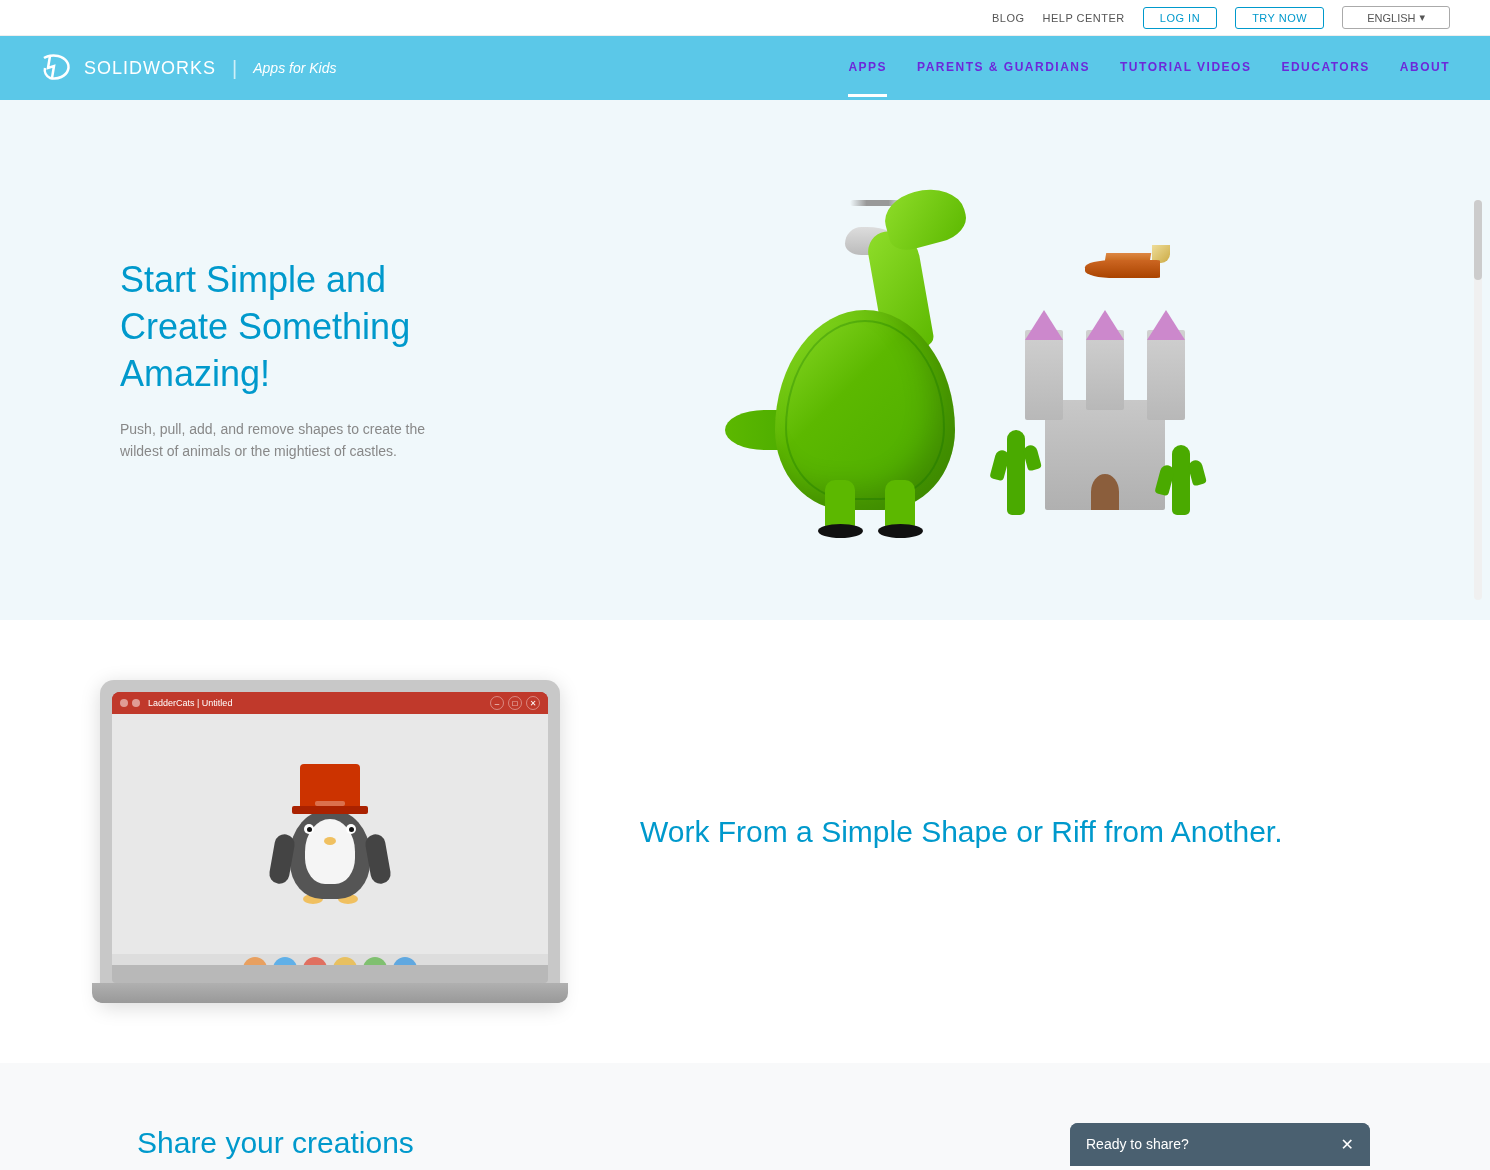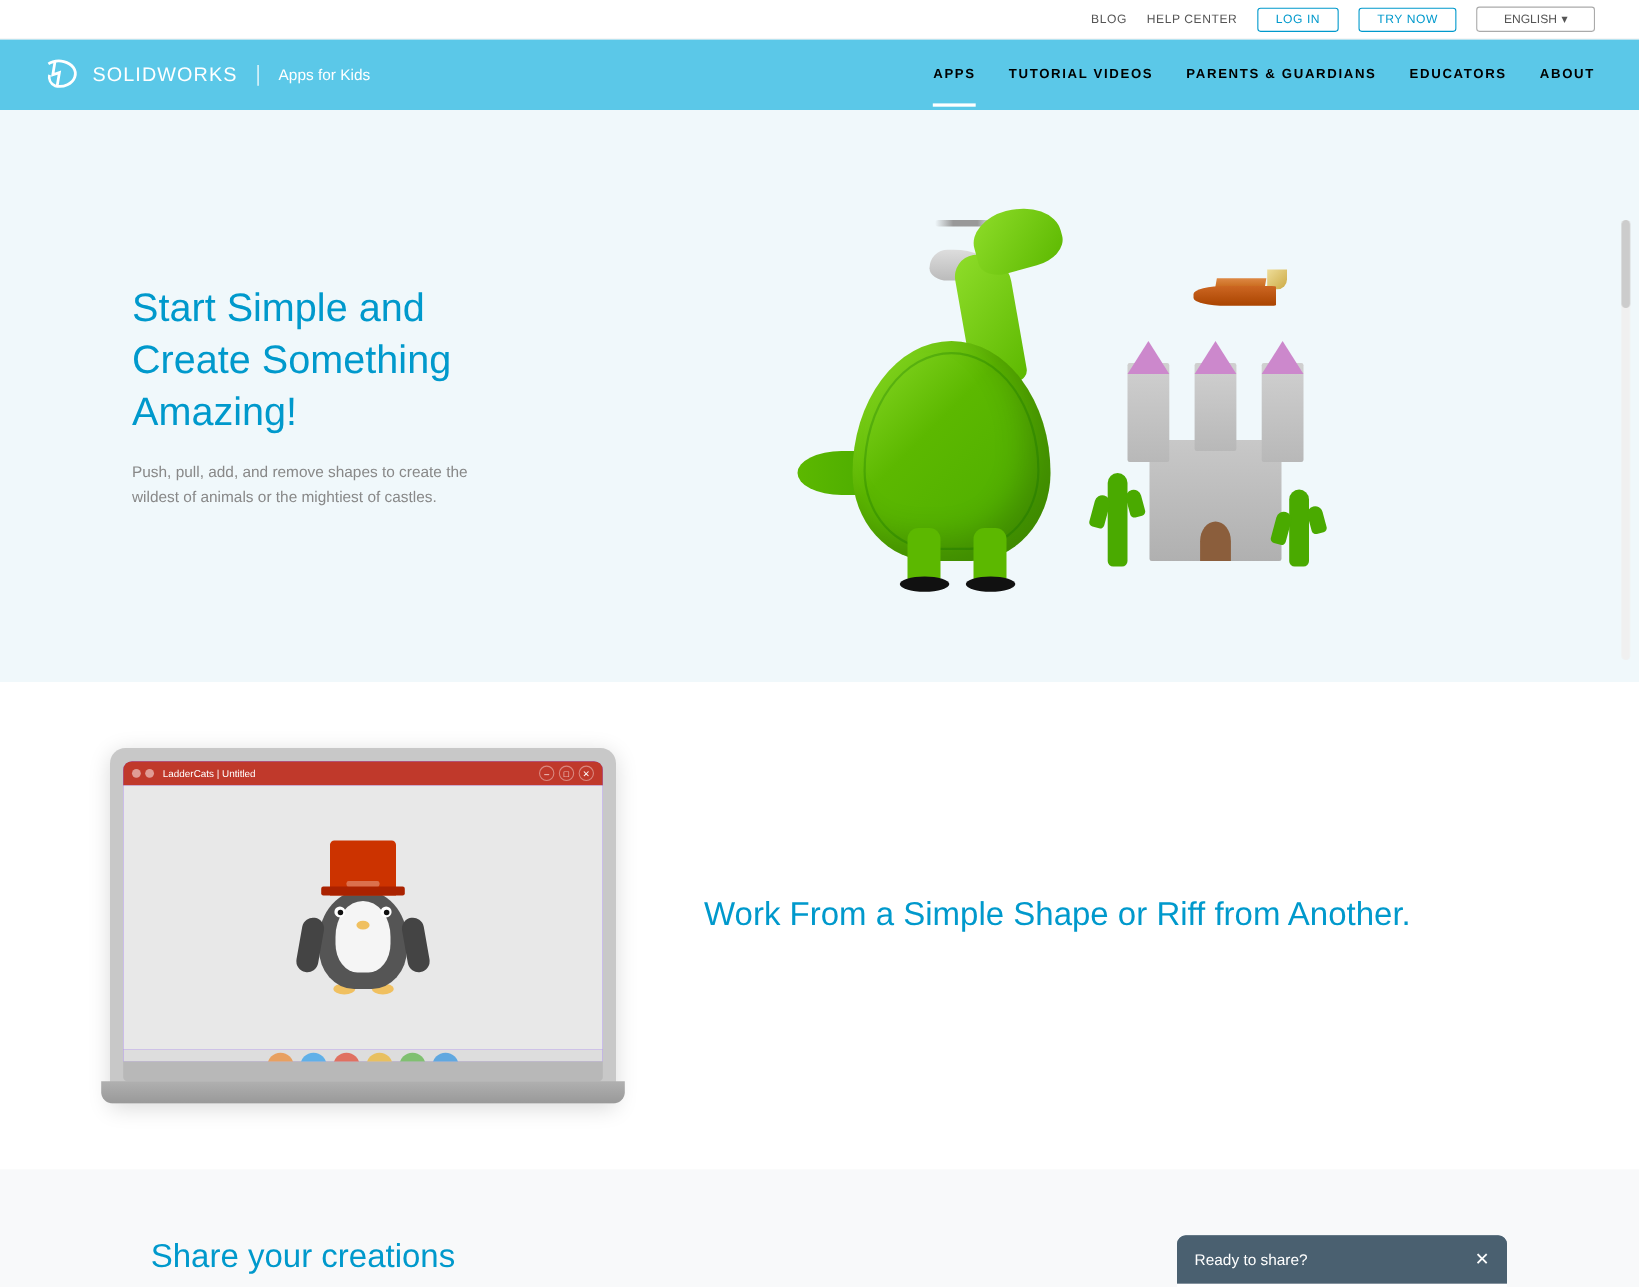--- a/index.html
+++ b/index.html
@@ -52,29 +52,29 @@
       padding: 0 40px;
       height: 64px;
     }
     .logo {
       display: flex;
       align-items: center;
       gap: 8px;
       margin-right: 40px;
     }
     .logo-divider { color: rgba(255,255,255,0.7); font-size: 20px; margin: 0 8px; }
-    .logo-sub { color: #fff; font-size: 14px; }
+    .logo-sub { color: #fff; font-size: 14px; font-style: italic; }
     .nav-links {
       display: flex;
       align-items: center;
       gap: 30px;
       margin-left: auto;
     }
     .nav-link {
-      color: #000000;
+      color: #6d28d9;
       text-decoration: none;
       font-size: 12px;
       font-weight: 700;
       letter-spacing: 1.5px;
       padding: 20px 0;
       border-bottom: 3px solid transparent;
     }
     .nav-link:hover, .nav-link.active { border-bottom: 3px solid #fff; }
 
     
@@ -364,21 +364,21 @@
       position: relative;
     }
     .laptop {
       width: 460px;
       background: #c8c8c8;
       border-radius: 14px 14px 0 0;
       padding: 12px 12px 0;
       box-shadow: 0 4px 20px rgba(0,0,0,0.15);
     }
     .laptop-screen {
-      background: #8b5cf6;
+      background: #b91c1c;
       border-radius: 8px 8px 0 0;
       overflow: hidden;
       aspect-ratio: 16/10;
     }
     .laptop-titlebar {
       background: #c0392b;
       height: 22px;
       display: flex;
       align-items: center;
       padding: 0 8px;
@@ -671,22 +671,22 @@
       <path d="M10 6 L8 18 L14 16 L12 28" stroke="#fff" stroke-width="2.5" fill="none" stroke-linecap="round"></path>
     </svg>
     <span style="color:#fff;font-size:18px;font-weight:300;letter-spacing:1px;">
       <strong>SOLID</strong><span style="font-weight:300;">WORKS</span>
     </span>
     <span class="logo-divider">|</span>
     <span class="logo-sub">Apps for Kids</span>
   </div>
   <div class="nav-links">
     <a href="#" class="nav-link active">APPS</a>
+    <a href="#" class="nav-link">PARENTS &amp; GUARDIANS</a>
     <a href="#" class="nav-link">TUTORIAL VIDEOS</a>
-    <a href="#" class="nav-link">PARENTS &amp; GUARDIANS</a>
     <a href="#" class="nav-link">EDUCATORS</a>
     <a href="#" class="nav-link">ABOUT</a>
   </div>
 </nav>
 
 <section class="hero">
   <div class="hero-text">
     <h1 class="hero-title">Start Simple and Create Something Amazing!</h1>
     <p class="hero-desc">Push, pull, add, and remove shapes to create the wildest of animals or the mightiest of castles.</p>
   </div>

